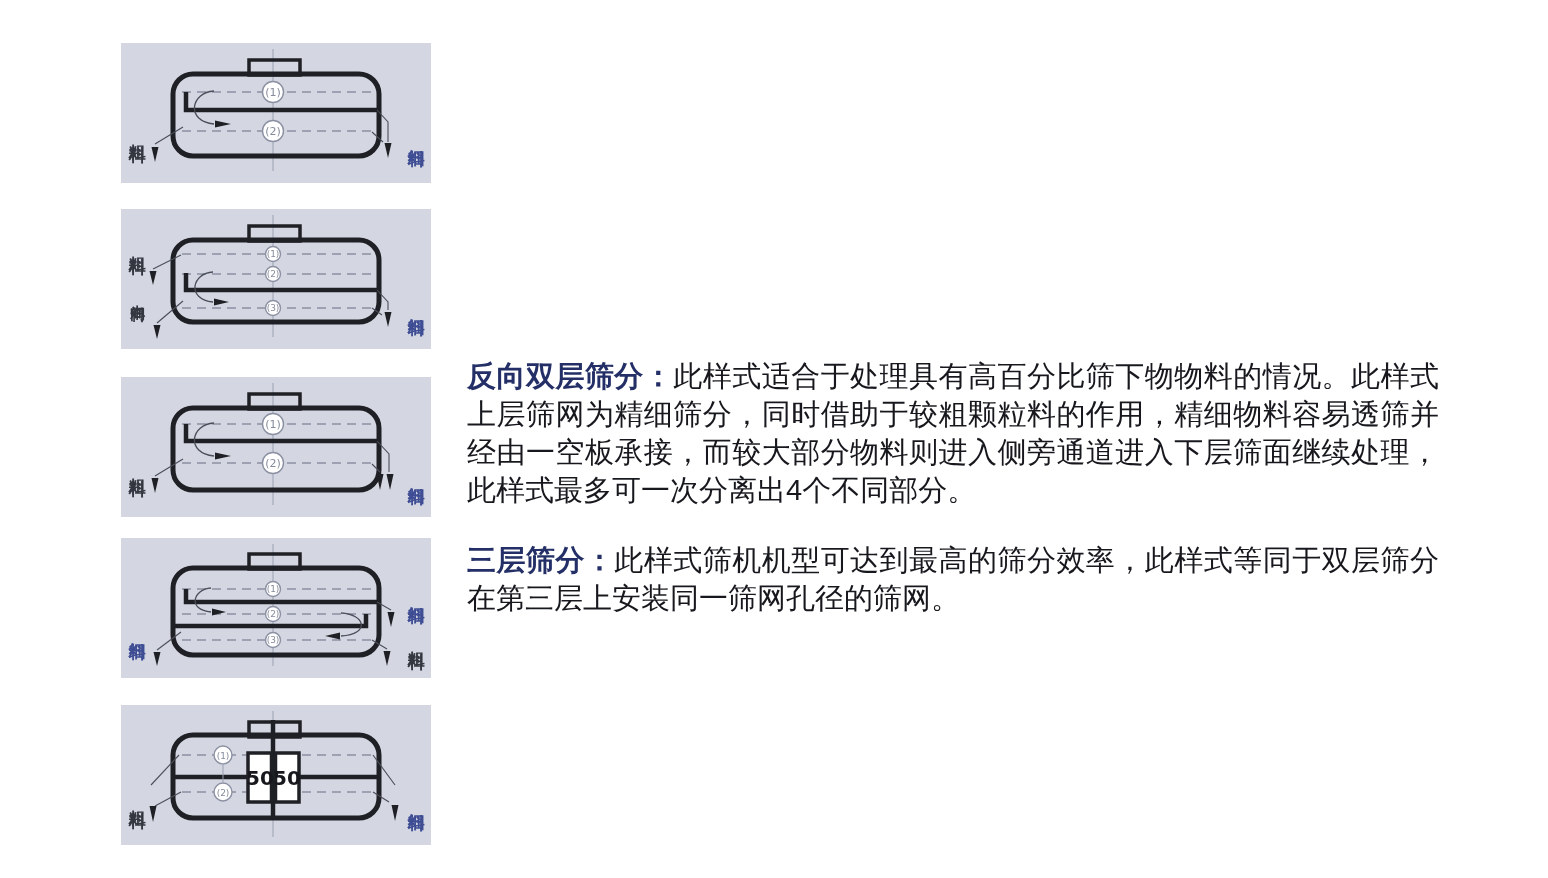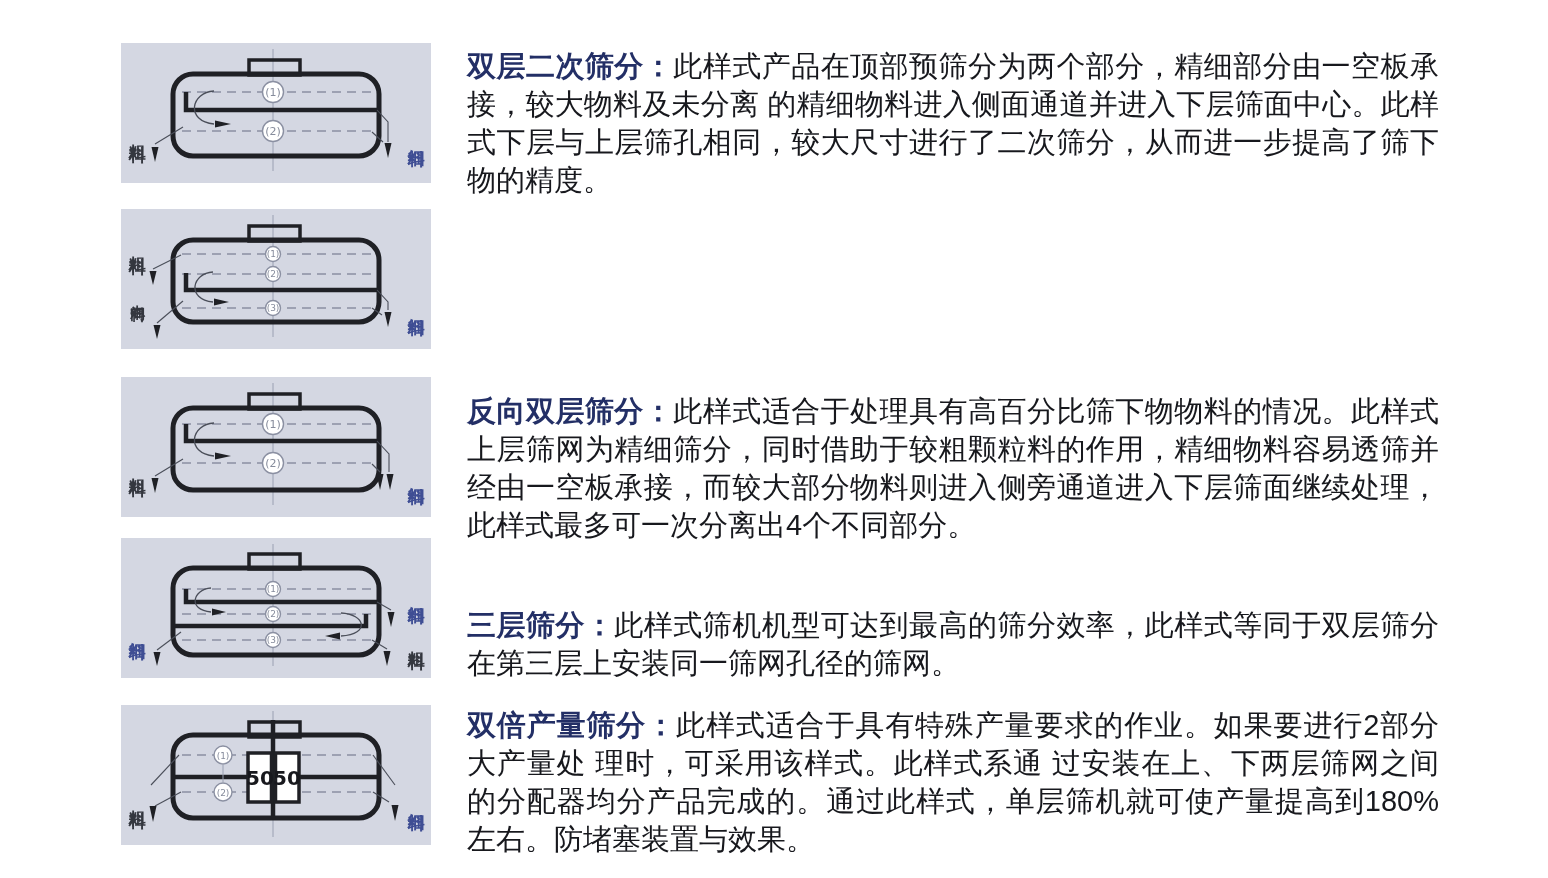--- a/index.html
+++ b/index.html
@@ -169,30 +169,24 @@
       <text class="numt sm" x="102" y="90.5">(2)</text>
       <rect class="box50" x="127" y="48" width="23.5" height="49"></rect>
       <rect class="box50" x="154.5" y="48" width="23.5" height="49"></rect>
       <text class="t50" x="139" y="80">50</text>
       <text class="t50" x="166" y="80">50</text>
     </svg>
     <div class="vlabel" style="left:7px;top:92px;">粗料</div>
     <div class="vlabel blue" style="left:286px;top:94px;">细料</div>
   </div>
 
-  <div class="tblock" style="top:47px;">
-    <span class="ttl">双层二次筛分</span><span class="ttl">：</span><span>此样式产品在顶部预筛分为两个部分，精细部分由一空板承接，较大物料及未分离 的精细物料进入侧面通道并进入下层筛面中心。此样式下层与上层筛孔相同，较大尺寸进行了二次筛分，从而进一步提高了筛下物的精度。</span>
-  </div>
 
 
-  <div class="tblock" style="top:392px;">
+  <div class="tblock" style="top:357px;">
     <span class="ttl">反向双层筛分</span><span class="ttl">：</span><span>此样式适合于处理具有高百分比筛下物物料的情况。此样式上层筛网为精细筛分，同时借助于较粗颗粒料的作用，精细物料容易透筛并经由一空板承接，而较大部分物料则进入侧旁通道进入下层筛面继续处理，此样式最多可一次分离出4个不同部分。</span>
   </div>
 
-  <div class="tblock" style="top:606px;">
+  <div class="tblock" style="top:541px;">
     <span class="ttl">三层筛分</span><span class="ttl">：</span><span>此样式筛机机型可达到最高的筛分效率，此样式等同于双层筛分在第三层上安装同一筛网孔径的筛网。</span>
   </div>
 
-  <div class="tblock" style="top:706px;">
-    <span class="ttl">双倍产量筛分</span><span class="ttl">：</span><span>此样式适合于具有特殊产量要求的作业。如果要进行2部分大产量处 理时，可采用该样式。此样式系通 过安装在上、下两层筛网之间的分配器均分产品完成的。通过此样式，单层筛机就可使产量提高到180%左右。防堵塞装置与效果。</span>
-  </div>
 
 </div>
 
 </body></html>

